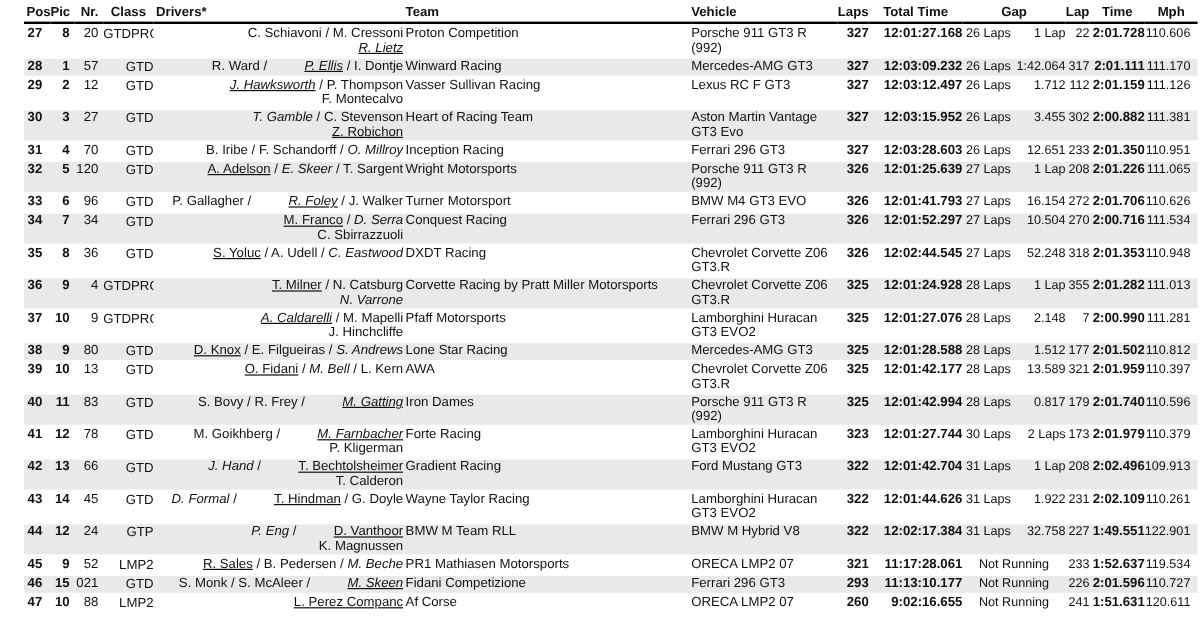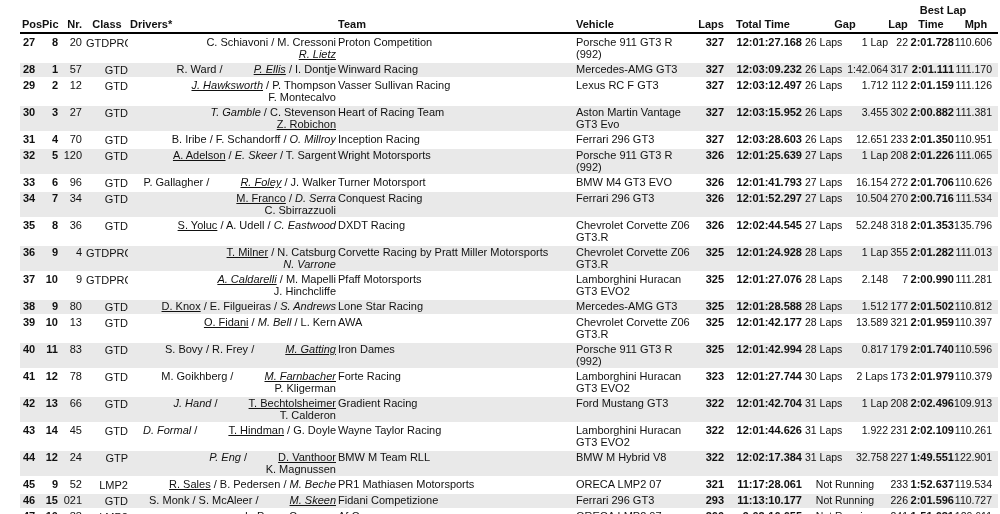--- a/index.html
+++ b/index.html
@@ -50,24 +50,20 @@
       <col style="width:122px">
     <col style="width:26px">
       <col style="width:78px">
       <col style="width:44px">
       <col style="width:42px">
     <col style="width:20px">
       <col style="width:46px">
       <col style="width:44px">
   </colgroup>
   <thead>
-    <tr>
-      <th colspan="11"></th>
-      <th colspan="3" class="c">Best Lap</th>
-    </tr>
     <tr class="sub">
       <th class="l pl">Pos</th>
       <th class="r prn">Pic</th>
       <th class="r prn">Nr.</th>
       <th class="c">Class</th>
       <th class="l pl">Drivers*</th>
       <th class="l pl">Team</th>
       <th class="l">Vehicle</th>
       <th class="c">Laps</th>
       <th class="c">Total Time</th>
@@ -235,21 +231,21 @@
           <div><span class="un">S. Yoluc</span> / <span class="">A. Udell</span> / <span class="it ">C. Eastwood</span></div>
         </td>
         <td class="l pl">DXDT Racing</td>
         <td class="l">Chevrolet Corvette Z06<br>GT3.R</td>
         <td class="r b">326</td>
         <td class="r b">12:02:44.545</td>
         <td class="l pll gap">27 Laps</td>
         <td class="r gap">52.248</td>
         <td class="r gap">318</td>
         <td class="r b">2:01.353</td>
-        <td class="r gap mph">135.796</td>
+        <td class="r gap mph">110.948</td>
       </tr>
       <tr>
         <td class="l pll b">36</td>
         <td class="r prn b">9</td>
         <td class="r prn">4</td>
         <td class="c cls">GTDPRO</td>
         <td class="l pl drv">
           <div><span class="un">T. Milner</span> / <span class="">N. Catsburg</span></div>
           <div><span class="it ">N. Varrone</span></div>
         </td>

